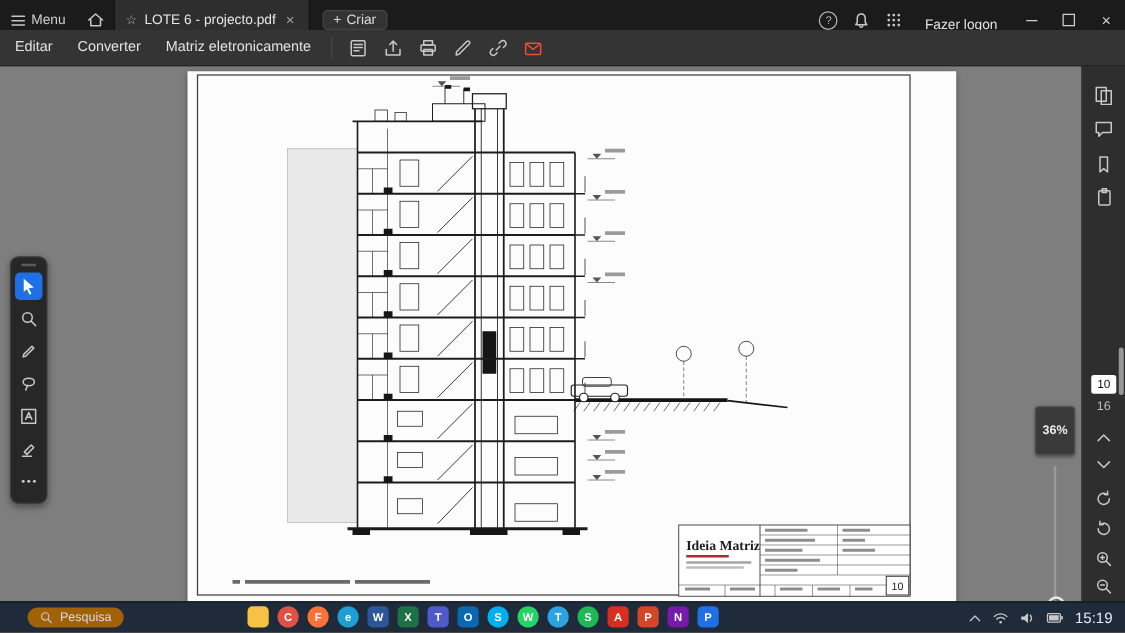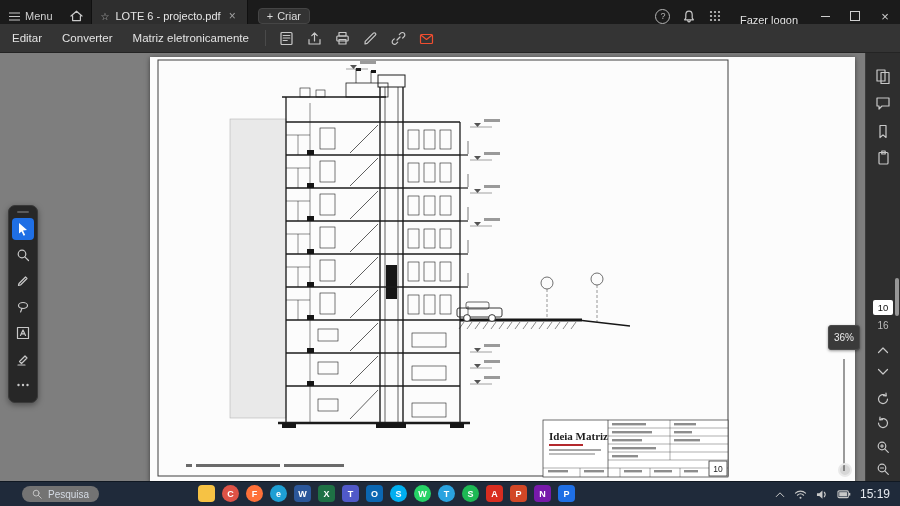--- a/index.html
+++ b/index.html
@@ -37,21 +37,21 @@
   .tbar-search input{background:transparent;border:none;outline:none;color:#c9c9c9;
     font-size:11.5px;width:168px;text-align:right;font-family:"Liberation Sans",sans-serif;}
   .tbar-icons{display:flex;align-items:center;gap:13px;margin-left:16px;}
   .vsep{width:1px;height:16px;background:#4a4a4a;}
   .ai-pill{display:flex;align-items:center;gap:5px;margin:0 10px 0 14px;height:20px;
     padding:0 10px;border-radius:10px;color:#fff;font-size:11px;
     background:linear-gradient(90deg,#c93a7c,#e0414b,#ef5b2a);}
 
   
   .main{position:absolute;top:52px;left:0;right:0;height:430px;background:#7e7e7e;overflow:hidden;}
-  .page{position:absolute;left:150px;top:5px;width:705px;height:425px;background:#fcfcfc;
+  .page{position:absolute;left:150px;top:5px;width:615px;height:425px;background:#fcfcfc;
     box-shadow:0 1px 5px rgba(0,0,0,.5);}
 
   
   .rail{position:absolute;left:8px;top:153px;width:28px;height:196px;background:#272727;
     border:1px solid #3a3a3a;border-radius:7px;box-shadow:0 2px 6px rgba(0,0,0,.4);
     display:flex;flex-direction:column;align-items:center;z-index:20;}
   .rail .grip{width:12px;height:2px;background:#5a5a5a;border-radius:1px;margin:5px 0 3px;}
   .tool{width:22px;height:22px;margin:2px 0;border-radius:4px;display:flex;
     align-items:center;justify-content:center;}
   .tool.sel{background:#1f6fe5;}
@@ -63,29 +63,29 @@
   .pagebox{background:#fff;border-radius:2px;width:20px;height:15px;display:flex;
     align-items:center;justify-content:center;font-size:9.5px;color:#111;}
   .totaltxt{font-size:10px;color:#bdbdbd;}
   .scrollthumb{position:absolute;right:1px;top:226px;width:4px;height:38px;background:#979797;
     border-radius:2px;z-index:16;}
 
   
   .zoomer{position:absolute;right:40px;top:273px;width:32px;display:flex;flex-direction:column;
     align-items:center;z-index:20;}
   .zoompill{background:#3a3a3a;border:1px solid #4a4a4a;border-radius:3px;color:#ececec;
-    font-size:10px;padding:6px 5px;box-shadow:0 1px 3px rgba(0,0,0,.4);}
+    font-size:10px;padding:13px 5px;box-shadow:0 1px 3px rgba(0,0,0,.4);font-weight:bold;}
   .ztrack{position:relative;width:2px;height:112px;background:#9a9a9a;margin-top:9px;}
   .zhandle{position:absolute;left:-5px;bottom:-6px;width:10px;height:10px;border:2px solid #e9e9e9;
     border-radius:50%;background:rgba(0,0,0,.15);}
 
   
   .taskbar{position:absolute;left:0;right:0;bottom:0;height:24px;background:#1f2a3a;
     border-top:1px solid #101822;z-index:40;color:#d5dbe4;}
-  .tsearch{position:absolute;left:22px;top:4px;height:16px;border-radius:8px;background:#737373;
+  .tsearch{position:absolute;left:22px;top:4px;height:16px;border-radius:8px;background:#a16207;
     display:flex;align-items:center;gap:6px;padding:0 10px;font-size:10px;color:#d5dbe4;}
   .tapps{position:absolute;left:198px;top:3px;display:flex;gap:7px;}
   .tapp{width:17px;height:17px;border-radius:4px;display:flex;align-items:center;
     justify-content:center;font-size:9px;font-weight:bold;color:#fff;}
   .tapp.round{border-radius:50%;}
   .tray{position:absolute;right:10px;top:0;height:24px;display:flex;align-items:center;gap:9px;}
   .traytime{font-size:12px;color:#e6eaf0;}
   .icon-stroke{stroke:#c8c8c8;fill:none;stroke-width:1.2;stroke-linecap:round;stroke-linejoin:round;}
 </style>
 </head>

